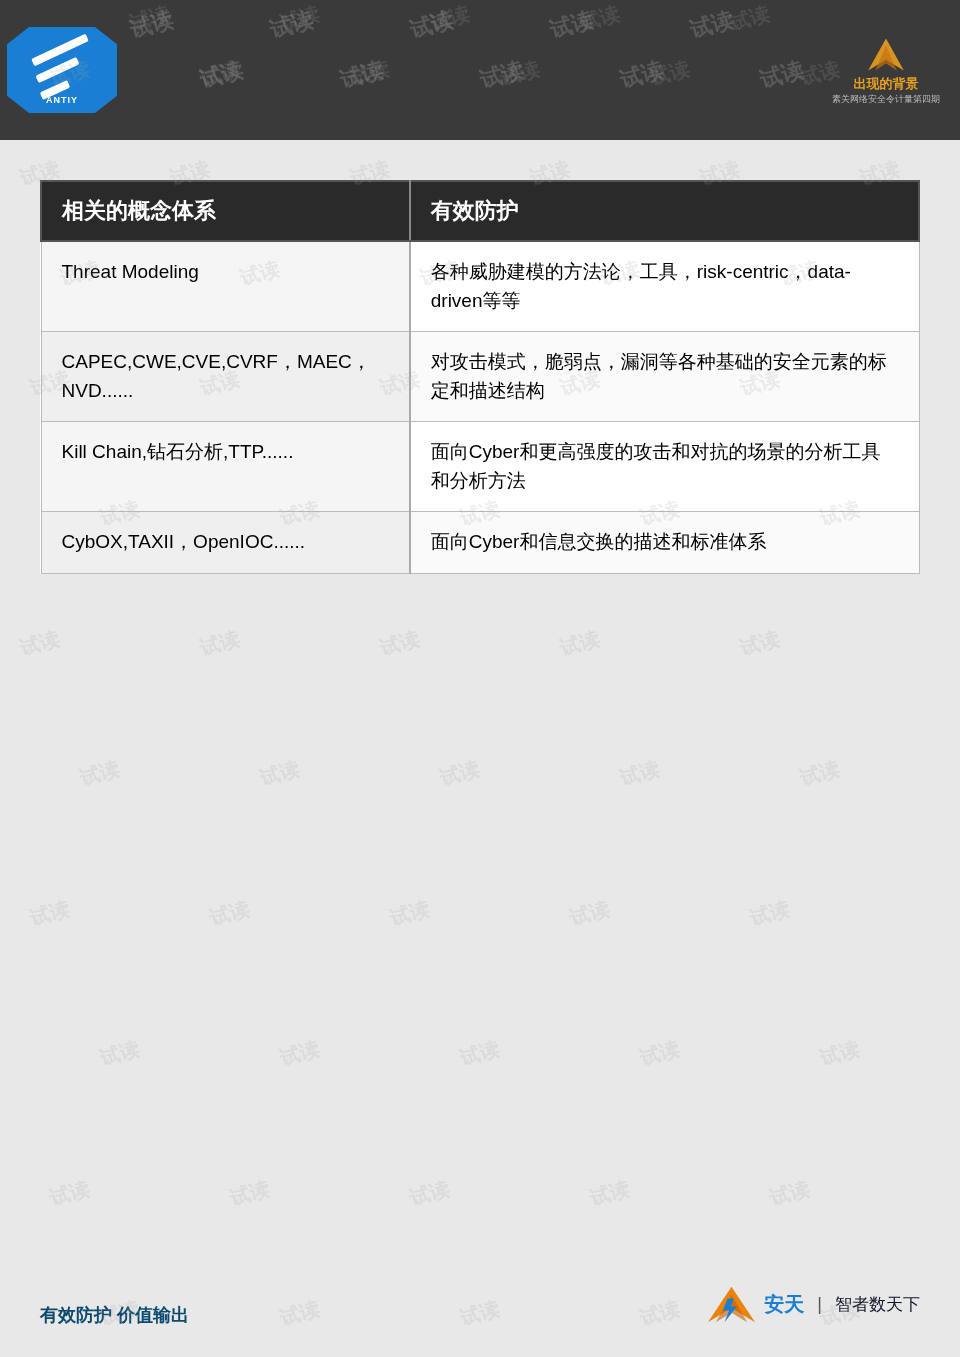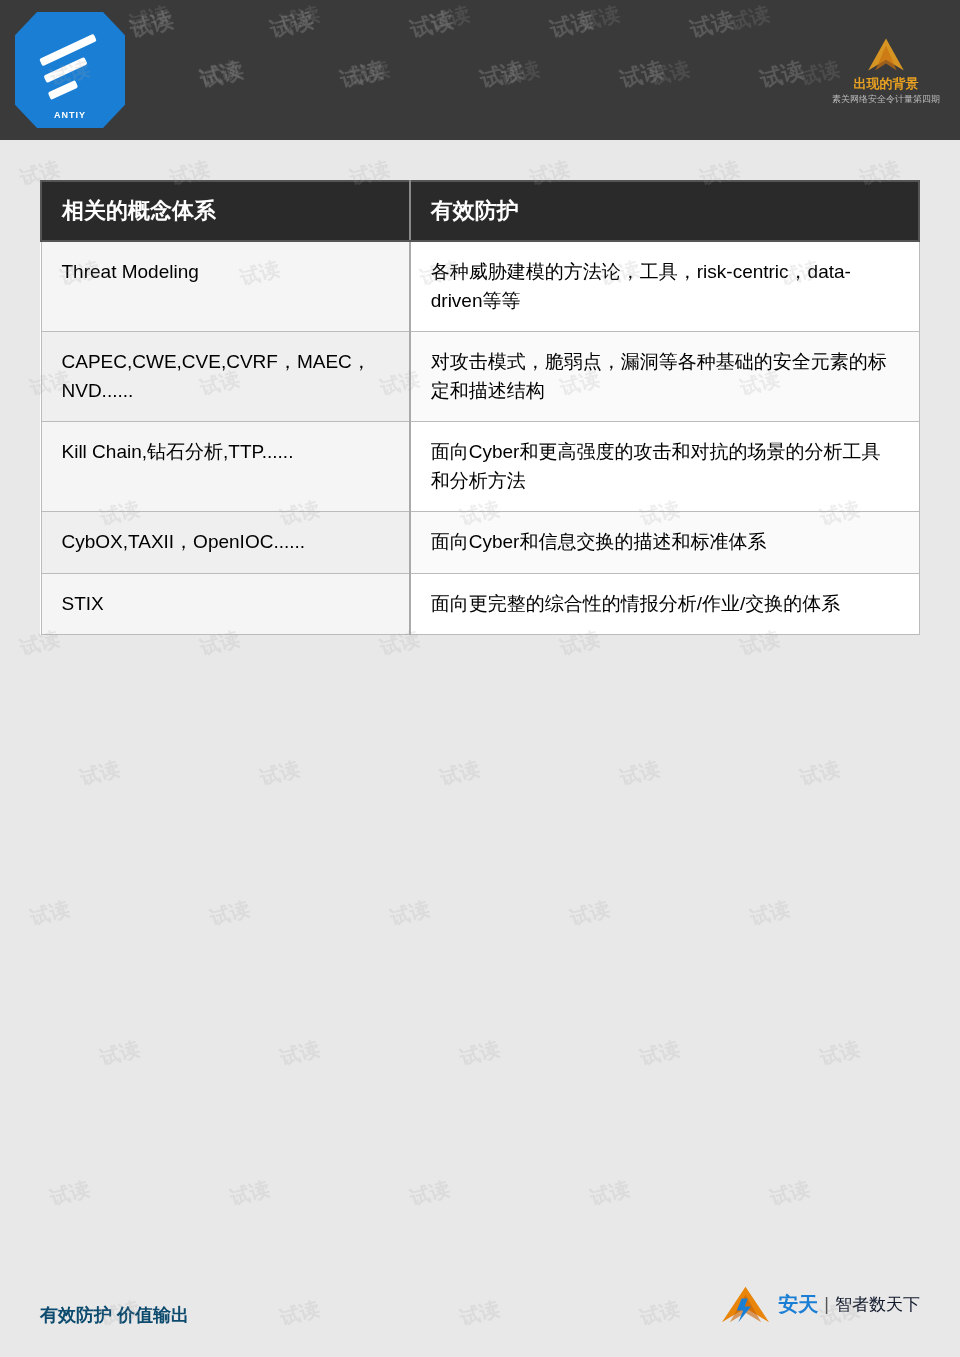--- a/index.html
+++ b/index.html
@@ -18,27 +18,27 @@
       height: 140px;
       background: #3a3a3a;
       position: relative;
       display: flex;
       align-items: center;
       overflow: hidden;
     }
 
     .header-logo {
       width: 110px;
-      height: 116px;
+      height: 86px;
       background: #1a7fd4;
       clip-path: polygon(20% 0%, 80% 0%, 100% 20%, 100% 80%, 80% 100%, 20% 100%, 0% 80%, 0% 20%);
       display: flex;
       align-items: center;
       justify-content: center;
-      margin-left: 15px;
+      margin-left: 7px;
       position: relative;
       z-index: 10;
       flex-shrink: 0;
     }
 
     .logo-lines {
       width: 65px;
       height: 65px;
       position: relative;
     }
@@ -303,24 +303,20 @@
           <td class="left-col">CAPEC,CWE,CVE,CVRF，MAEC，NVD......</td>
           <td class="right-col">对攻击模式，脆弱点，漏洞等各种基础的安全元素的标定和描述结构</td>
         </tr>
         <tr>
           <td class="left-col">Kill Chain,钻石分析,TTP......</td>
           <td class="right-col">面向Cyber和更高强度的攻击和对抗的场景的分析工具和分析方法</td>
         </tr>
         <tr>
           <td class="left-col">CybOX,TAXII，OpenIOC......</td>
           <td class="right-col">面向Cyber和信息交换的描述和标准体系</td>
-        </tr>
-        <tr>
-          <td class="left-col">STIX</td>
-          <td class="right-col">面向更完整的综合性的情报分析/作业/交换的体系</td>
         </tr>
       </tbody>
   </table>
 </div>
 
 <div class="page-watermark" id="page-wm">
     <span class="pwm" style="top: 5px; left: 130px;">试读</span>
     <span class="pwm" style="top: 5px; left: 280px;">试读</span>
     <span class="pwm" style="top: 5px; left: 430px;">试读</span>
     <span class="pwm" style="top: 5px; left: 580px;">试读</span>
@@ -388,19 +384,19 @@
   <div class="footer-left">有效防护 价值输出</div>
   <div class="footer-right">
     <div class="footer-logo-box">
       <svg width="55" height="45" viewBox="0 0 70 55" xmlns="http://www.w3.org/2000/svg">
         <polygon points="5,50 35,5 65,50 35,32" fill="#e8850a"></polygon>
         <polygon points="15,50 35,15 55,50 35,38" fill="#c86000" opacity="0.6"></polygon>
 
         <polygon points="30,20 24,35 32,35 26,50 42,30 34,30 38,20" fill="#1a7fd4"></polygon>
       </svg>
     </div>
-    <div style="display:flex;align-items:center;gap:6px;">
+    <div style="display:flex;align-items:center;gap:13px;">
       <span class="footer-brand">安天</span>
       <span style="color:#555;font-size:18px;">|</span>
       <span class="footer-slogan">智者数天下</span>
     </div>
   </div>
 </div>
 
 </body></html>

